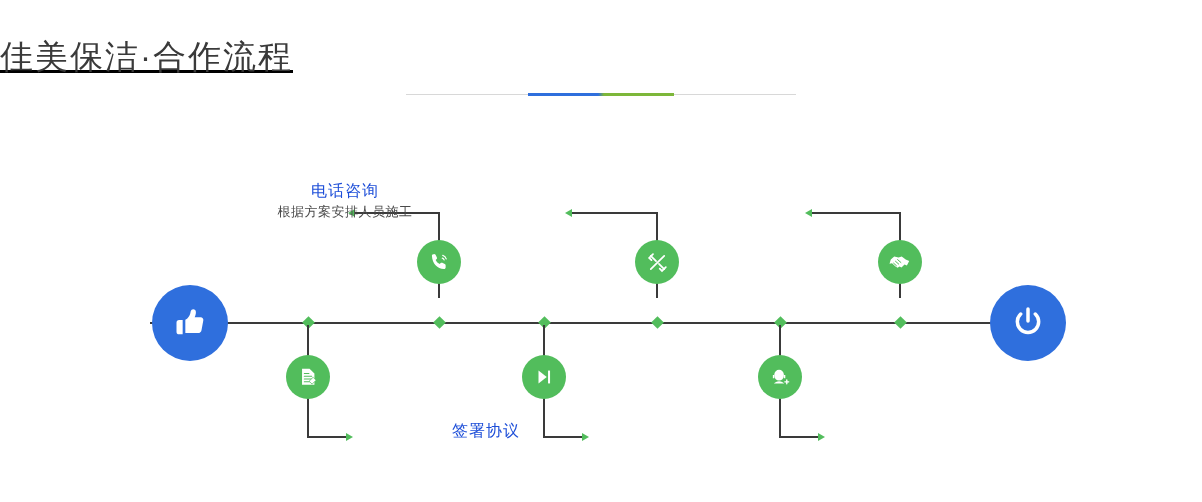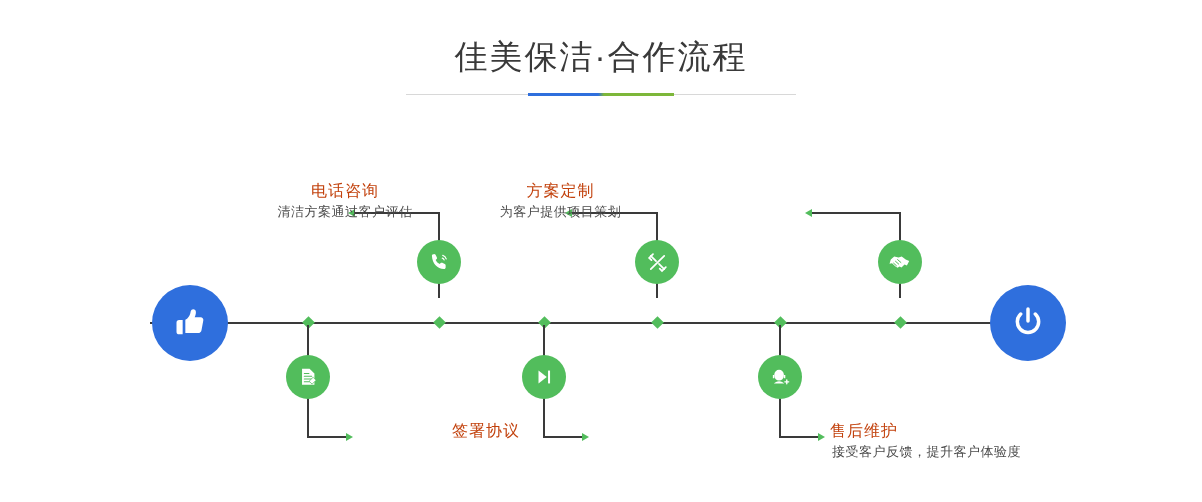--- a/index.html
+++ b/index.html
@@ -18,21 +18,22 @@
     width: 1202px;
     height: 502px;
   }
 
   
   .header {
     position: absolute;
     top: 34px;
     left: 0;
     width: 1202px;
-    text-align: center;
+    text-align: left;
+    text-decoration: underline;
   }
   .title {
     font-size: 33px;
     color: #3a3a3a;
     letter-spacing: 2px;
     font-weight: normal;
     line-height: 46px;
     margin: 0;
   }
   .rule-wrap {
@@ -137,21 +138,21 @@
     border-bottom: 4px solid transparent;
     border-left: 7px solid #52bd5c;
   }
 
   .lbl {
     position: absolute;
     white-space: nowrap;
   }
   .lbl .lbl-title {
     font-size: 16px;
-    color: #c2410c;
+    color: #1d4ed8;
     line-height: 22px;
     letter-spacing: 1px;
   }
   .lbl .lbl-desc {
     font-size: 13px;
     color: #4a4a4a;
     line-height: 20px;
     letter-spacing: 0.5px;
   }
   .lbl.top { text-align: center; }
@@ -207,41 +208,37 @@
       <span>
         <svg width="23" height="23" viewBox="0 0 24 24" fill="#ffffff">
           <path d="M6.6 3.2c.6 0 1.1.3 1.4.9l1.3 2.6c.3.6.2 1.3-.3 1.7l-1 .9c.9 1.9 2.4 3.4 4.3 4.3l.9-1c.4-.5 1.1-.6 1.7-.3l2.6 1.3c.6.3.9.8.9 1.4v2.1c0 .9-.8 1.7-1.7 1.6C9.6 18.2 4.6 13.2 4.1 5.1c-.1-.9.6-1.7 1.6-1.7h.9z"></path>
           <path d="M15.4 4.6a5.4 5.4 0 0 1 3.6 3.6" stroke="#ffffff" stroke-width="1.3" fill="none" stroke-linecap="round"></path>
           <path d="M14.9 7.4a2.9 2.9 0 0 1 1.9 1.9" stroke="#ffffff" stroke-width="1.3" fill="none" stroke-linecap="round"></path>
         </svg>
       </span>
     </div>
     <div class="lbl top" style="left:250px; top:30px; width:190px;">
       <div class="lbl-title">电话咨询</div>
-      <div class="lbl-desc">清洁方案通过客户评估</div>
+      <div class="lbl-desc">根据方案安排人员施工</div>
     </div>
 
     <div class="stem" style="left:656px; top:62px; height:86px;"></div>
     <div class="stem-h" style="left:572px; top:62px; width:86px;"></div>
     <div class="arrow arrow-left" style="left:565px; top:59px;"></div>
     <div class="node" style="left:635px; top:90px;">
       <span>
         <svg width="23" height="23" viewBox="0 0 24 24" fill="none" stroke="#ffffff" stroke-width="1.8" stroke-linecap="round">
           <path d="M5 19L19 5"></path>
           <path d="M5 5l5.5 5.5"></path>
           <path d="M13.5 13.5L19 19"></path>
           <path d="M7.3 3.2l-4 4 2.4 2.4"></path>
           <path d="M20.7 16.8l-4 4-2.4-2.4"></path>
         </svg>
       </span>
     </div>
-    <div class="lbl top" style="left:463px; top:30px; width:195px;">
-      <div class="lbl-title">方案定制</div>
-      <div class="lbl-desc">为客户提供项目策划</div>
-    </div>
 
     <div class="stem" style="left:899px; top:62px; height:86px;"></div>
     <div class="stem-h" style="left:812px; top:62px; width:89px;"></div>
     <div class="arrow arrow-left" style="left:805px; top:59px;"></div>
     <div class="node" style="left:878px; top:90px;">
       <span>
         <svg width="24" height="24" viewBox="0 0 24 24" fill="#ffffff">
           <path d="M2.8 9.6l3.4-3.1 4.3.9 3.2-.9 4 3.1 3.5 1.3-2.3 4.5-2.4-.8-3 2.8-2-.9-1.9 1.3-2.4-1.5-3.2-3.1-2.5.6z"></path>
           <path d="M7.5 11.3l3.2 2.8M9.6 9.6l3.3 2.9M5.6 13.2l2.8 2.5" stroke="#52bd5c" stroke-width="1" fill="none" stroke-linecap="round"></path>
         </svg>
@@ -284,19 +281,15 @@
     <div class="node" style="left:758px; top:205px;">
       <span>
         <svg width="22" height="22" viewBox="0 0 24 24" fill="#ffffff">
           <path d="M11 4.2a5.2 5.2 0 0 1 5.2 5.2v1.3a5.2 5.2 0 1 1-10.4 0V9.4A5.2 5.2 0 0 1 11 4.2z"></path>
           <path d="M4.2 9.8h1.6v3.6H4.2zM16.2 9.8h1.6v3.6h-1.6z"></path>
           <path d="M11 16.5c-2.4 0-4.6 1-5.6 2.6h11.2c-1-1.6-3.2-2.6-5.6-2.6z"></path>
           <path d="M19.4 15.2v4.2M17.3 17.3h4.2" stroke="#ffffff" stroke-width="1.5" stroke-linecap="round"></path>
         </svg>
       </span>
     </div>
-    <div class="lbl bottom" style="left:700px; top:270px; width:360px; text-align:left;">
-      <div class="lbl-title" style="margin-left:130px;">售后维护</div>
-      <div class="lbl-desc" style="margin-left:132px;">接受客户反馈，提升客户体验度</div>
-    </div>
 
   </div>
 </div>
 
 </body></html>

